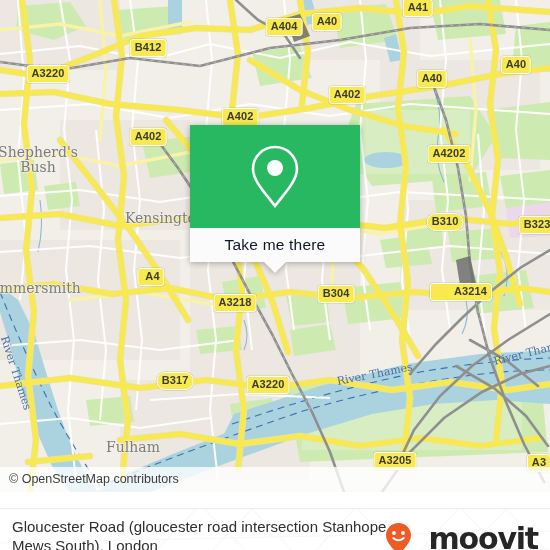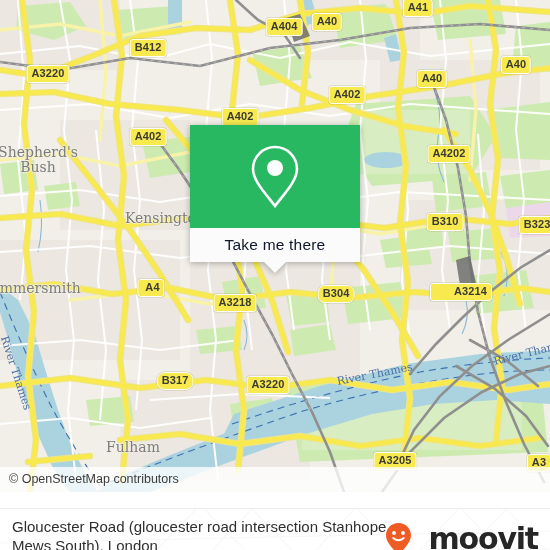--- a/index.html
+++ b/index.html
@@ -344,25 +344,25 @@
         <div class="shield" style="left: 327px; top: 22px;">A40</div>
         <div class="shield" style="left: 418px; top: 8px;">A41</div>
         <div class="shield" style="left: 432px; top: 79px;">A40</div>
         <div class="shield" style="left: 516px; top: 65px;">A40</div>
         <div class="shield" style="left: 148px; top: 48px;">B412</div>
         <div class="shield" style="left: 48px; top: 74px;">A3220</div>
         <div class="shield" style="left: 347px; top: 95px;">A402</div>
         <div class="shield" style="left: 148px; top: 137px;">A402</div>
         <div class="shield" style="left: 240px; top: 117px;">A402</div>
         <div class="shield" style="left: 449px; top: 154px;">A4202</div>
-        <div class="shield" style="left: 445px; top: 222px;">B310</div>
+        <div class="shield" style="left: 445px; top: 222px; border-radius: 9px;">B310</div>
         <div class="shield" style="left: 537px; top: 225px;">B323</div>
-        <div class="shield" style="left: 151px; top: 288px; padding-left: 7px;">A4</div>
+        <div class="shield" style="left: 151px; top: 277px; padding-left: 7px;">A4</div>
         <div class="shield" style="left: 235px; top: 303px;">A3218</div>
-        <div class="shield" style="left: 336px; top: 294px; border-radius: 7px;">B304</div>
+        <div class="shield" style="left: 336px; top: 294px;">B304</div>
         <div class="shield" style="left: 461px; top: 292px; padding-left: 23px;">A3214</div>
         <div class="shield" style="left: 175px; top: 381px; border-radius: 8px;">B317</div>
         <div class="shield" style="left: 268px; top: 385px;">A3220</div>
         <div class="shield" style="left: 395px; top: 461px;">A3205</div>
         <div class="shield" style="left: 539px; top: 463px;">A3</div>
       </div>
 
     <div id="popup">
       <div id="popup-top">
         <svg width="54" height="66" viewBox="0 0 54 66">

